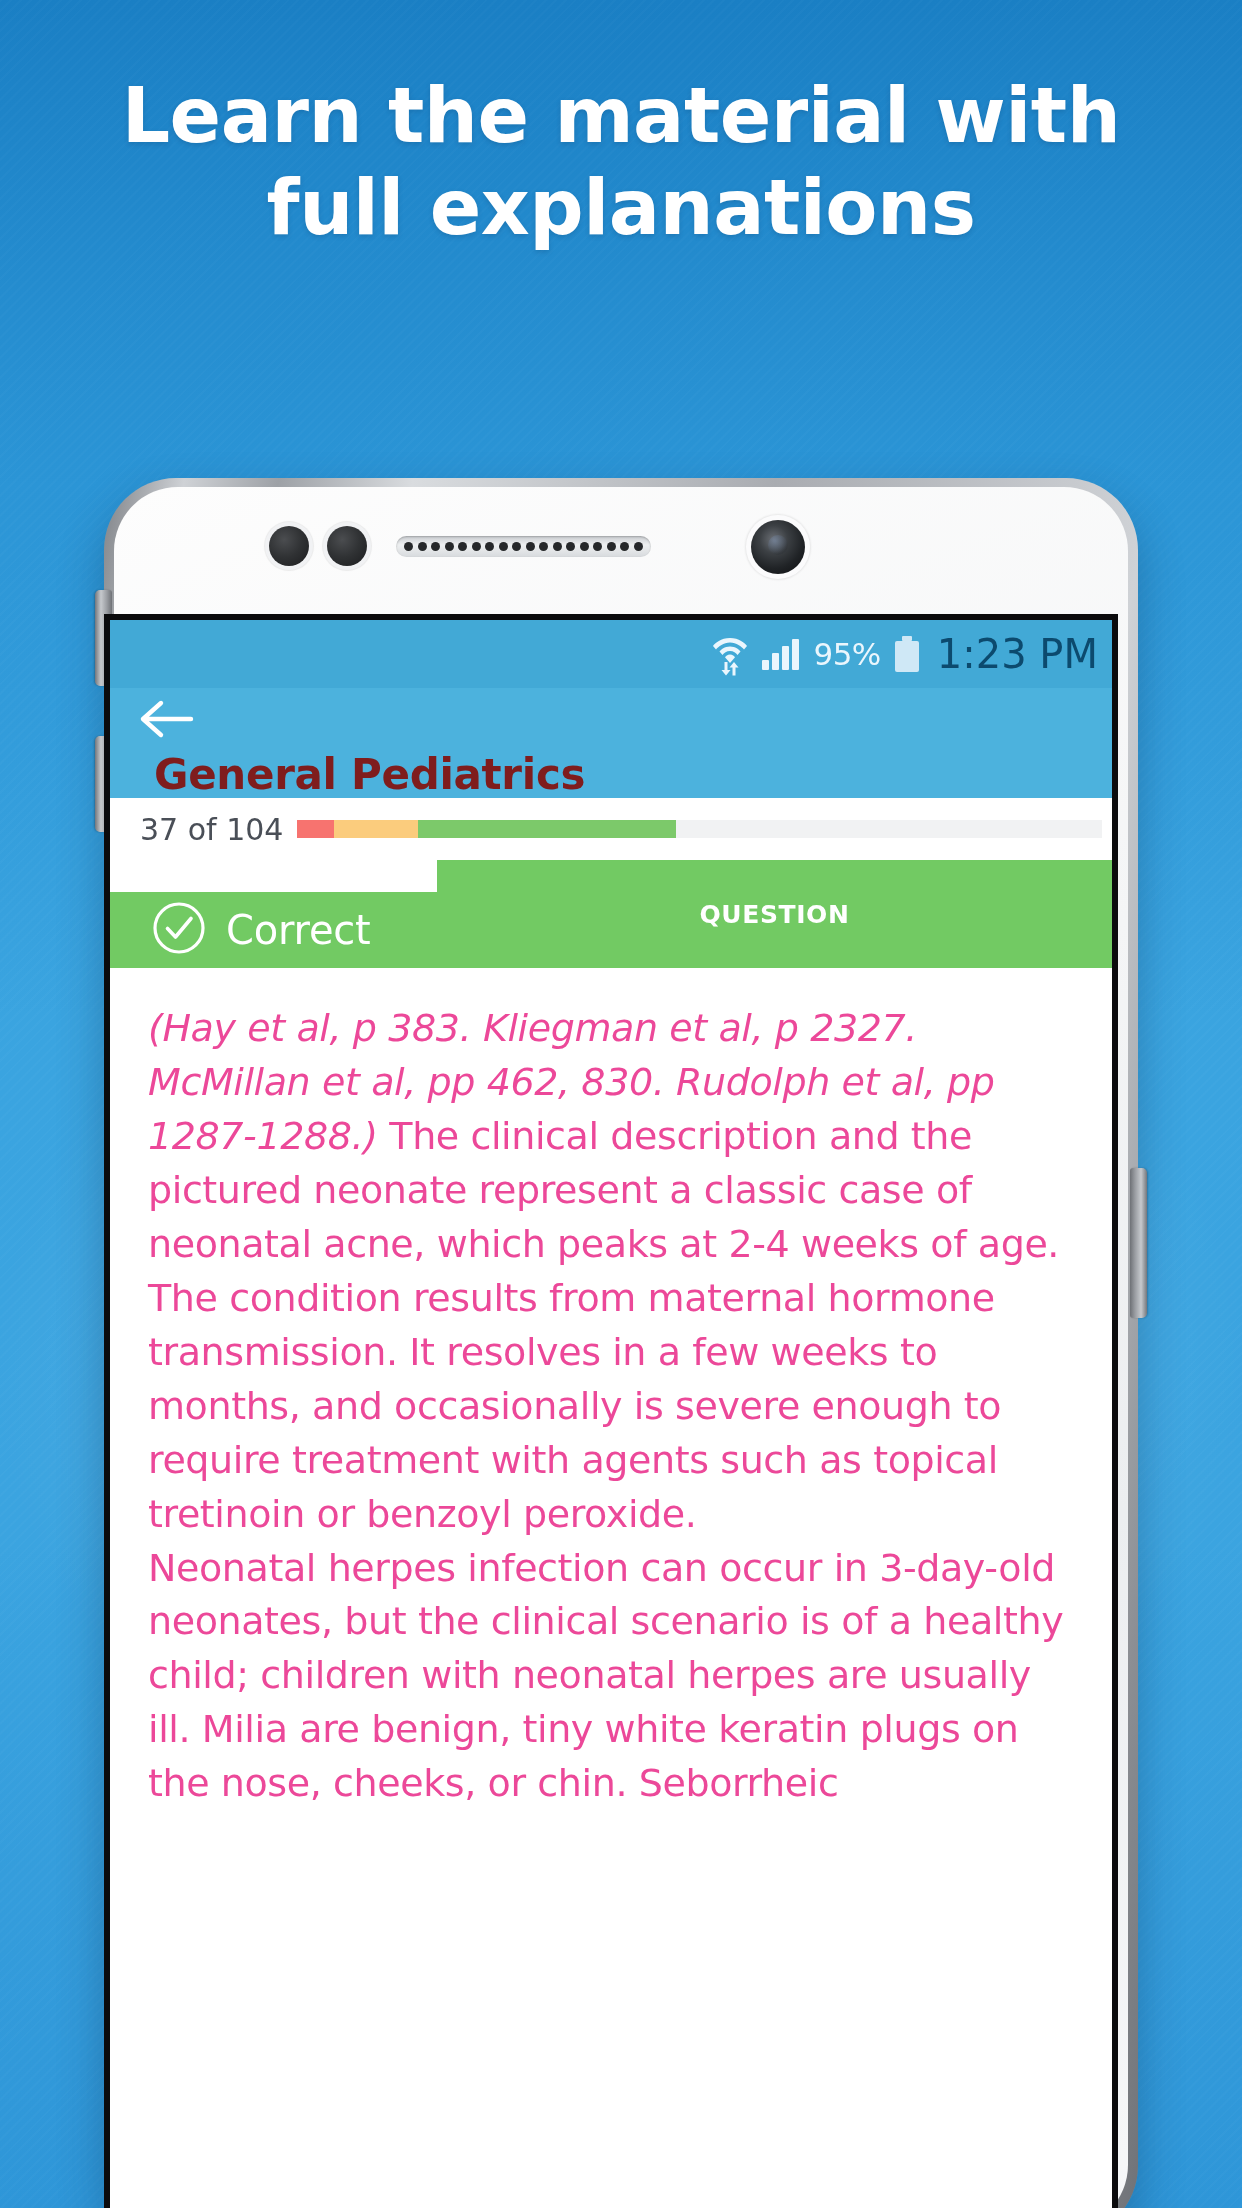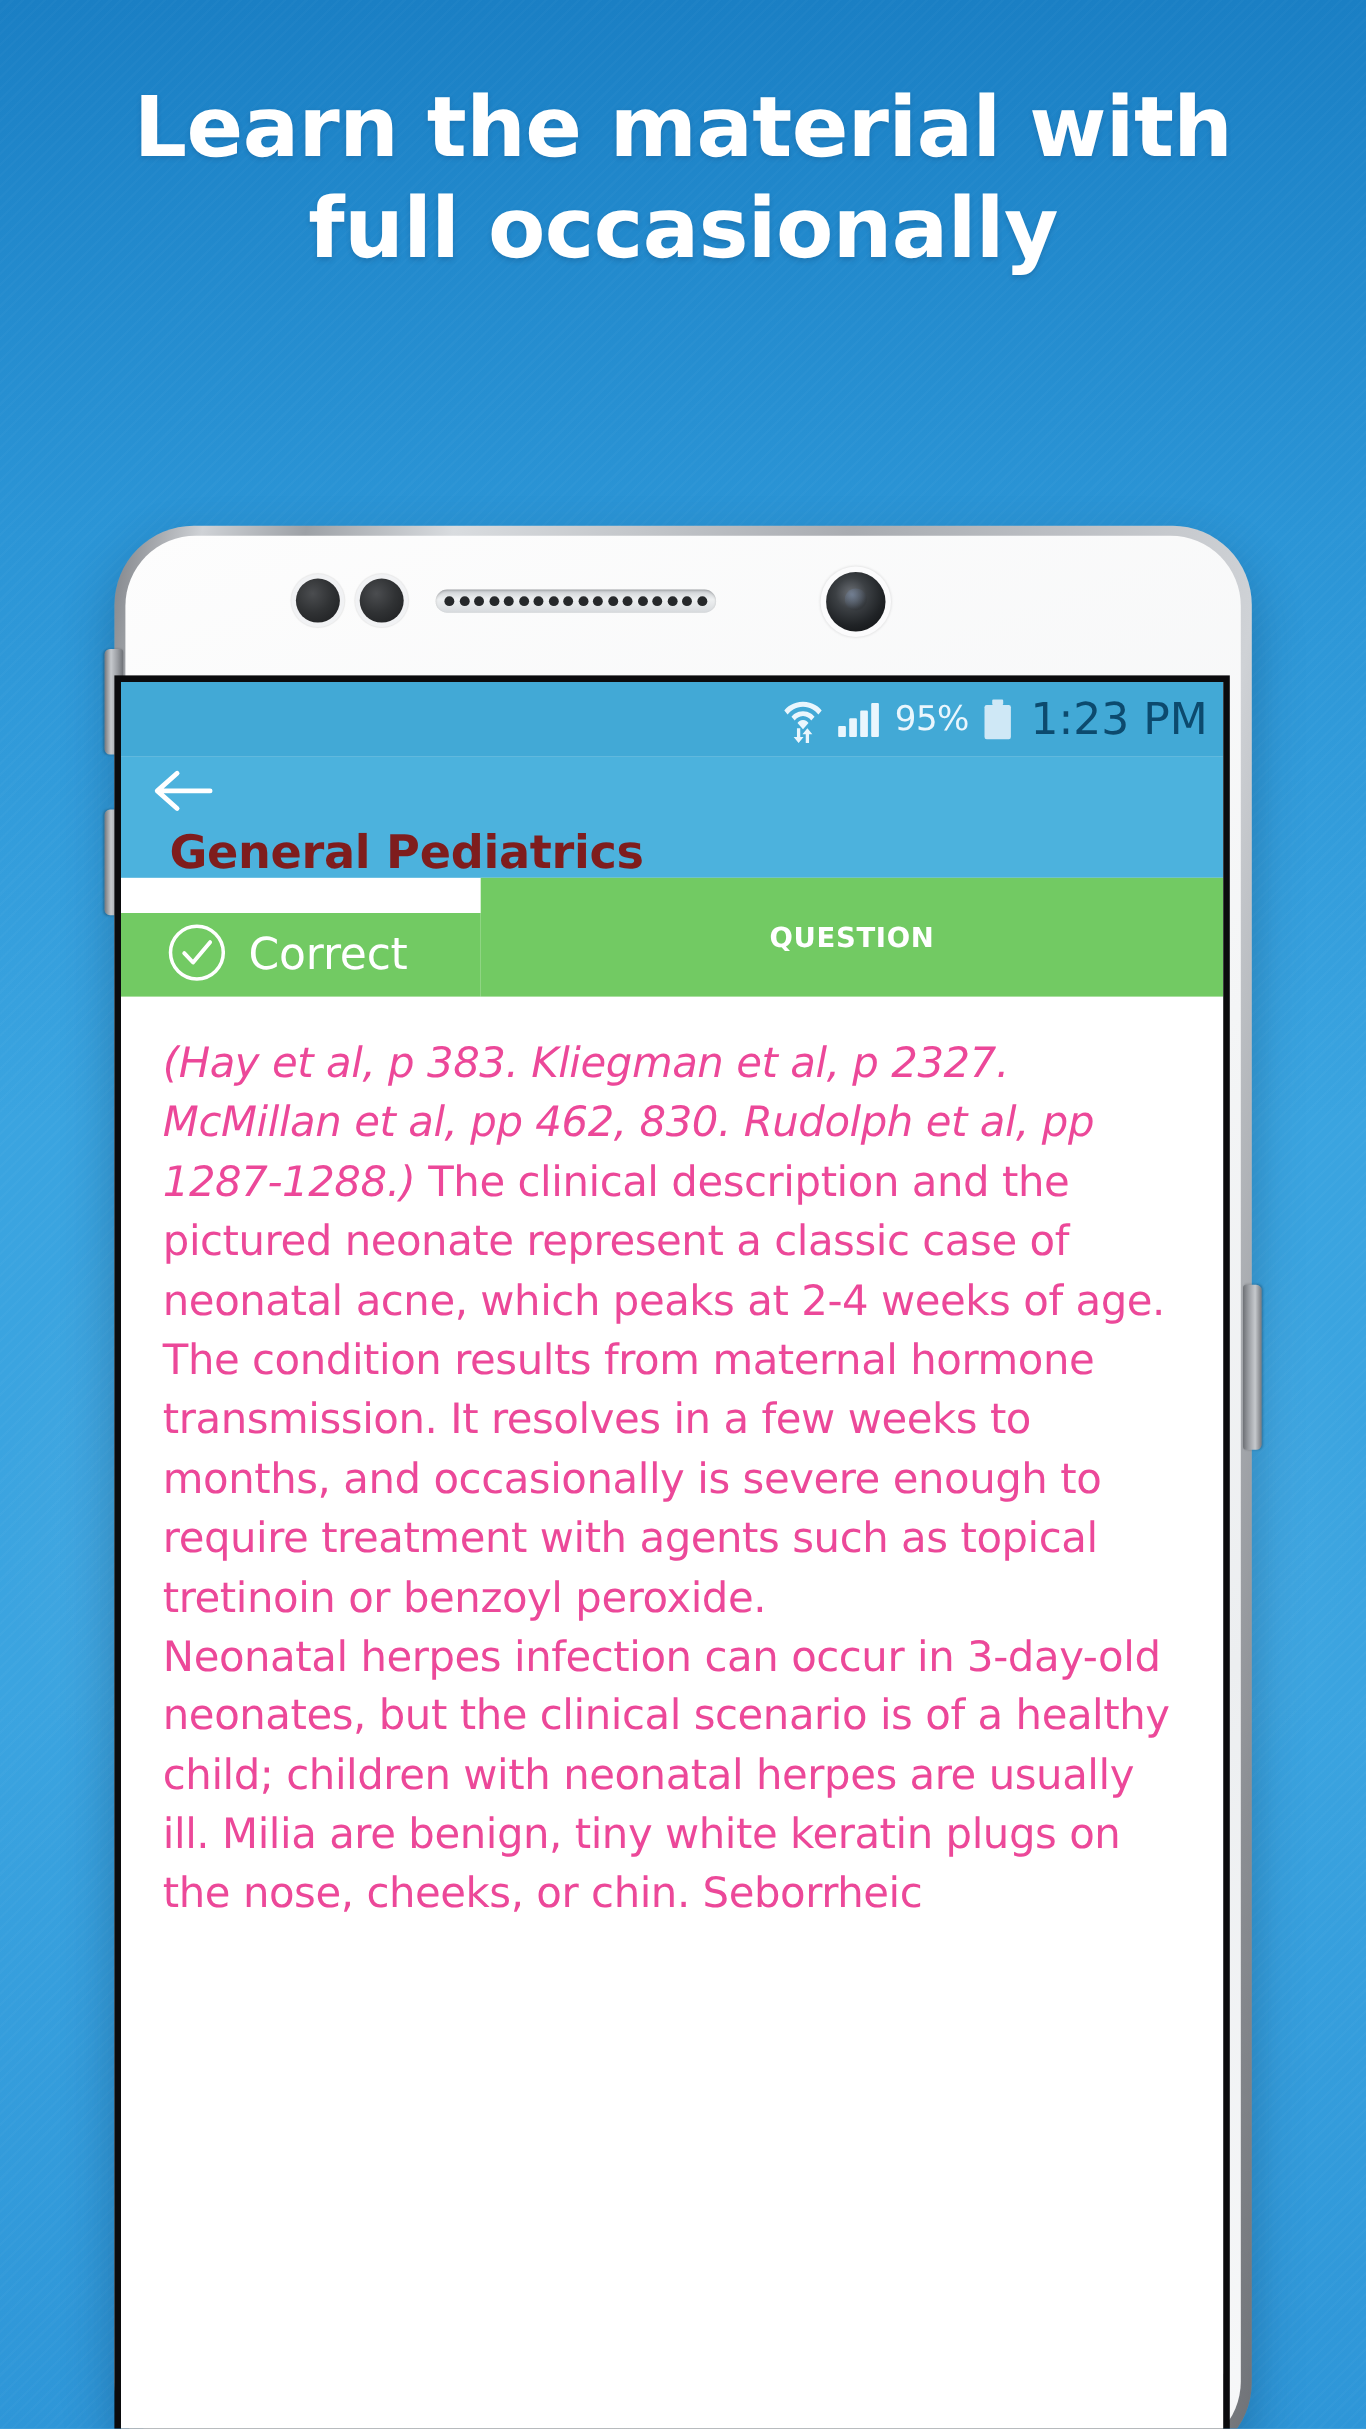--- a/index.html
+++ b/index.html
@@ -253,21 +253,21 @@
   .para + .para { margin-top: 0px; }
   .cite { font-style: italic; }
 </style>
 </head>
 <body>
 
 <div id="promo">
 
   <div class="headline">
     <span class="l1">Learn the material with</span>
-    <span class="l2">full occasionally</span>
+    <span class="l2">full explanations</span>
   </div>
 
   <div id="phone">
     <div class="phone-rail"></div>
     <div class="phone-body"></div>
 
     <div class="btn-vol v1"></div>
     <div class="btn-vol v2"></div>
     <div class="btn-power"></div>
 
@@ -349,20 +349,28 @@
         </span>
         <span class="tb-act">
           <svg width="18" height="54" viewBox="0 0 18 54">
             <circle cx="9" cy="7" r="5" fill="#ffffff"></circle>
             <circle cx="9" cy="27" r="5" fill="#ffffff"></circle>
             <circle cx="9" cy="47" r="5" fill="#ffffff"></circle>
           </svg>
         </span>
       </div>
 
+      <div class="progrow">
+        <span class="prog-label">37 of 104</span>
+        <span class="prog-track">
+          <span class="prog-seg" style="width:4.5%;background:#f7736f"></span>
+          <span class="prog-seg" style="width:10.5%;background:#fbcc7d"></span>
+          <span class="prog-seg" style="width:32%;background:#7cc96a"></span>
+        </span>
+      </div>
 
       <div class="tabs">
         <div class="tab status">
           <span>
             <svg width="54" height="54" viewBox="0 0 54 54">
               <circle cx="27" cy="27" r="24" fill="none" stroke="#ffffff" stroke-width="3.2"></circle>
               <path d="M15.5 27.5 L23.5 36 L39 17.5" fill="none" stroke="#ffffff" stroke-width="3.6" stroke-linecap="round" stroke-linejoin="round"></path>
             </svg>
           </span>
           <span class="lbl">Correct</span>

